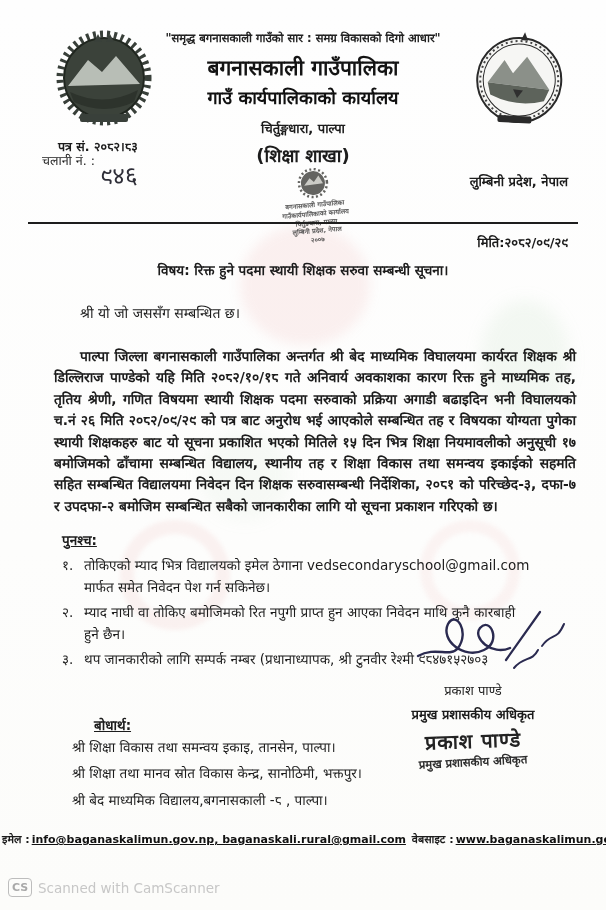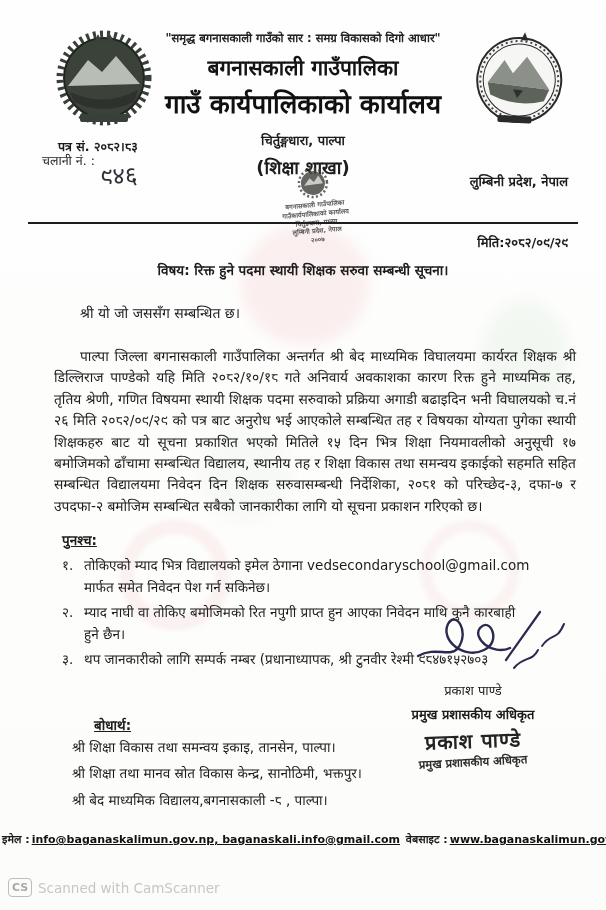--- a/index.html
+++ b/index.html
@@ -18,21 +18,21 @@
   .blob.b4 { left:480px; top:300px; width:90px; height:120px; background:rgba(150,200,150,.10); filter:blur(8px); }
   .blob.b5 { left:200px; top:430px; width:90px; height:90px; background:rgba(170,210,170,.08); filter:blur(8px); }
 
   .emblem { position:absolute; }
   .emblem-left { left:50px; top:26px; }
   .emblem-right { left:466px; top:28px; transform:rotate(7deg); }
 
   .head-center { position:absolute; left:120px; right:120px; top:30px; text-align:center; }
   .slogan { font-size:11.5px; font-weight:bold; color:#222; white-space:nowrap; }
   .muni { font-size:21px; font-weight:bold; margin-top:8px; color:#141414; }
-  .office { font-size:26px; font-weight:bold; margin-top:4px; color:#101010; }
+  .office { font-size:18px; font-weight:bold; margin-top:4px; color:#101010; }
   .addr { font-size:13px; font-weight:bold; margin-top:10px; }
   .section { font-size:18px; font-weight:bold; margin-top:6px; }
 
   .letter-no { position:absolute; left:42px; top:138px; font-size:12.5px; font-weight:bold;margin-left:16px; }
   .chalani { position:absolute; left:42px; top:152px; font-size:12.5px; font-weight:normal; }
   .chalani-val { position:absolute; left:100px; top:158px; font-size:24px; color:#2e2e38; transform:rotate(-2deg); font-weight:normal; }
   .province { position:absolute; right:38px; top:172px; font-size:13px; font-weight:bold; }
 
   .seal-center {
     position:absolute; left:255px; top:168px; width:120px; text-align:center;
@@ -41,21 +41,21 @@
   .seal-center .seal-line { font-size:6.5px; font-weight:bold; line-height:1.35; white-space:nowrap; }
   .seal-center svg { display:block; margin:0 auto 1px auto; }
 
   .rule { position:absolute; left:28px; right:28px; top:222px; height:2px; background:#1d1d1d; }
   .date-line { position:absolute; right:38px; top:233px; font-size:13px; font-weight:bold; }
 
   .subject { position:absolute; left:0; right:0; top:261px; text-align:center; font-size:13.5px; font-weight:bold; }
 
   .content { position:absolute; left:54px; right:30px; top:303px; }
   .salutation { font-size:14px; margin-left:26px; }
-  .bodytext { margin-top:24px; font-size:13.8px; line-height:1.55; text-align:justify; text-indent:26px; }
+  .bodytext { margin-top:24px; font-size:13.8px; line-height:1.55; text-align:justify; text-indent:26px;font-weight:bold; }
 
   .ps { margin-top:14px; }
   .ps-head { font-size:13.5px; font-weight:bold; text-decoration:underline; margin-left:8px; }
   .ps-list { margin-top:6px; }
   .ps-item { display:flex; font-size:13.5px; line-height:1.6; margin-top:4px; }
   .ps-num { width:22px; flex:none; margin-left:8px; }
   .ps-text { flex:1; padding-right:46px; }
   .ps-item:nth-child(3) .ps-text { padding-right:0; }
 
   .sig-block { position:absolute; right:18px; top:598px; width:230px; text-align:center; }
@@ -180,21 +180,21 @@
   </div>
 
   <div class="cc">
     <div class="cc-head">बोधार्थ:</div>
     <div class="cc-item">श्री शिक्षा विकास तथा समन्वय इकाइ, तानसेन, पाल्पा।</div>
     <div class="cc-item">श्री शिक्षा तथा मानव स्रोत विकास केन्द्र, सानोठिमी, भक्तपुर।</div>
     <div class="cc-item">श्री बेद माध्यमिक विद्यालय,बगनासकाली -८ , पाल्पा।</div>
   </div>
 
   <div class="footer">
-    <span class="lbl">इमेल :</span><a href="#">info@baganaskalimun.gov.np, baganaskali.info@gmail.com</a>
+    <span class="lbl">इमेल :</span><a href="#">info@baganaskalimun.gov.np, baganaskali.rural@gmail.com</a>
     <span class="lbl">वेबसाइट :</span><a href="#">www.baganaskalimun.gov.np</a>
   </div>
 
   <div class="camscanner">
     <div class="cs-badge">CS</div>
     <div class="cs-text">Scanned with CamScanner</div>
   </div>
 
 </div>
 

